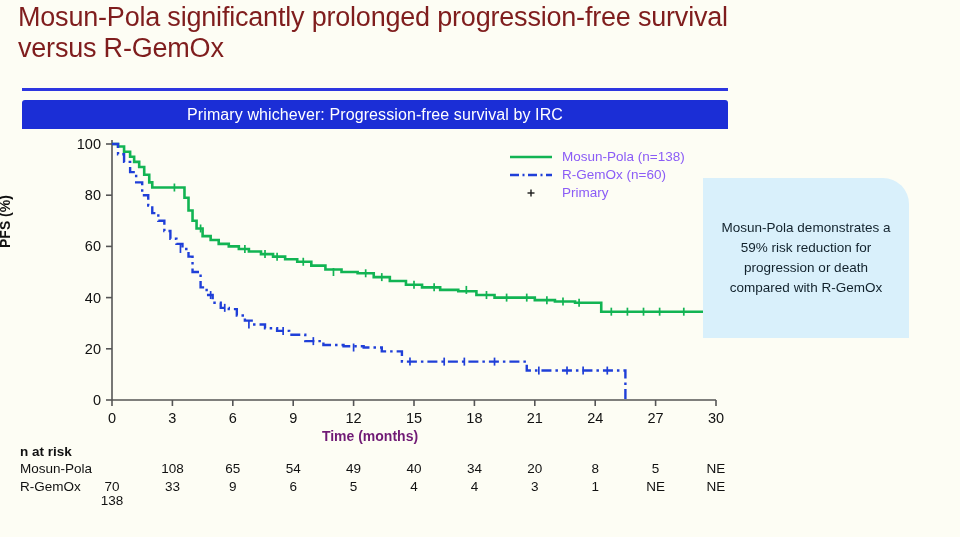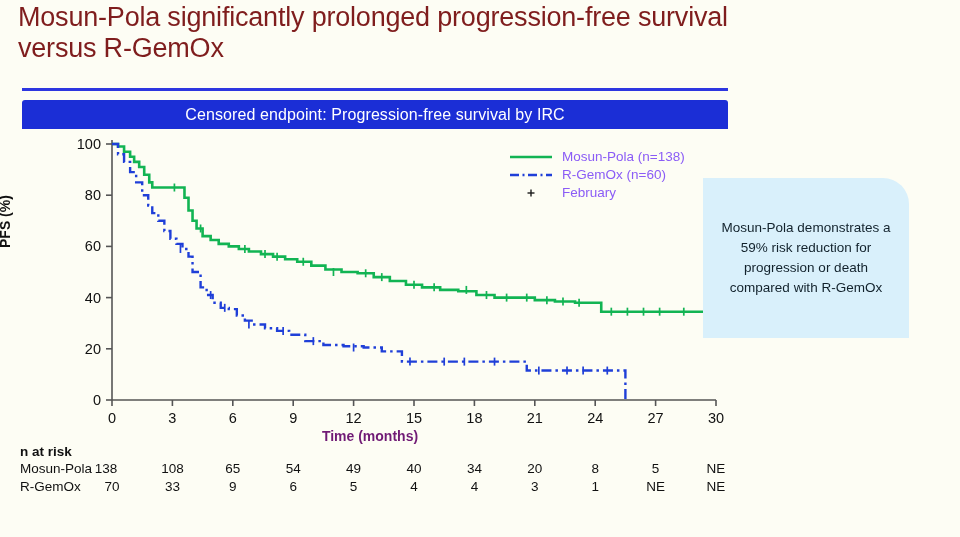--- a/index.html
+++ b/index.html
@@ -182,21 +182,21 @@
 </style>
 </head>
 <body>
 
 <div id="slide-title">Mosun-Pola significantly prolonged progression-free survival versus R-GemOx</div>
 <div id="title-rule"></div>
 
 <div id="chart-panel"></div>
 
 <div id="endpoint-banner">
-  <span>Censored endpoint: Progression-free survival by IRC</span>
+  <span>Primary whichever: Progression-free survival by IRC</span>
 </div>
 
 <div id="plot-wrap">
   <svg id="plot-svg" width="706" height="300" viewBox="0 0 706 300">
       <line x1="90" y1="8" x2="90" y2="268" stroke="#555" stroke-width="1.6"></line>
       <line x1="90" y1="268" x2="694" y2="268" stroke="#555" stroke-width="1.6"></line>
       <line x1="84" y1="268" x2="90" y2="268" stroke="#555" stroke-width="1.6"></line>
       <text x="79" y="273" text-anchor="end" font-family="&quot;Liberation Sans&quot;, sans-serif" font-size="14.5" fill="#111">0</text>
       <line x1="84" y1="216.8" x2="90" y2="216.8" stroke="#555" stroke-width="1.6"></line>
       <text x="79" y="221.8" text-anchor="end" font-family="&quot;Liberation Sans&quot;, sans-serif" font-size="14.5" fill="#111">20</text>
@@ -372,32 +372,32 @@
     </span>
     <span class="legend-label">R-GemOx (n=60)</span>
   </div>
   <div class="legend-row">
     <span class="legend-key">
       <svg width="46" height="10" viewBox="0 0 46 10">
           <line x1="23" y1="1.5" x2="23" y2="8.5" stroke="#1a1a1a" stroke-width="1.4"></line>
           <line x1="19.5" y1="5" x2="26.5" y2="5" stroke="#1a1a1a" stroke-width="1.4"></line>
         </svg>
     </span>
-    <span class="legend-label">February</span>
+    <span class="legend-label">Primary</span>
   </div>
 </div>
 
 <div id="y-axis-title">PFS (%)</div>
 <div id="x-axis-title">Time (months)</div>
 
 <div id="risk-table">
   <div id="risk-title">n at risk</div>
   <div class="risk-row" id="risk-row-0">
     <span class="risk-name">Mosun-Pola</span>
-  <span class="risk-val" style="left: 71px;">138</span>
+  <span class="risk-val" style="left: 77px; margin-top: 32px;">138</span>
       <span class="risk-val" style="left: 137.4px;">108</span>
       <span class="risk-val" style="left: 197.8px;">65</span>
       <span class="risk-val" style="left: 258.2px;">54</span>
       <span class="risk-val" style="left: 318.6px;">49</span>
       <span class="risk-val" style="left: 379px;">40</span>
       <span class="risk-val" style="left: 439.4px;">34</span>
       <span class="risk-val" style="left: 499.8px;">20</span>
       <span class="risk-val" style="left: 560.2px;">8</span>
       <span class="risk-val" style="left: 620.6px;">5</span>
       <span class="risk-val" style="left: 681px;">NE</span>

